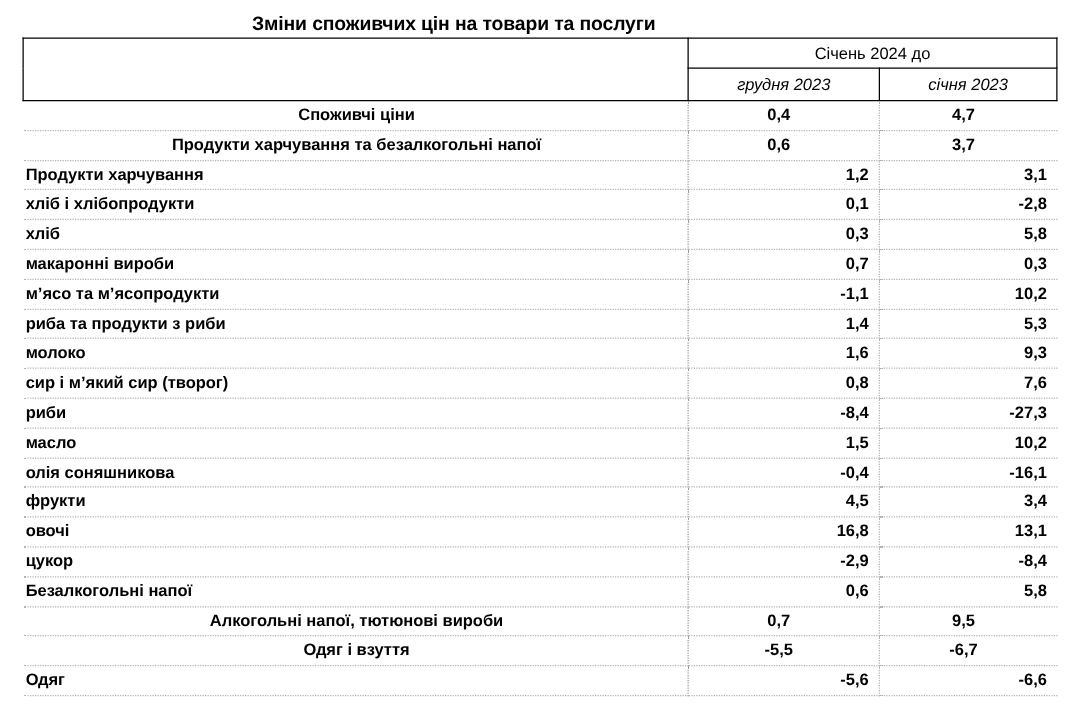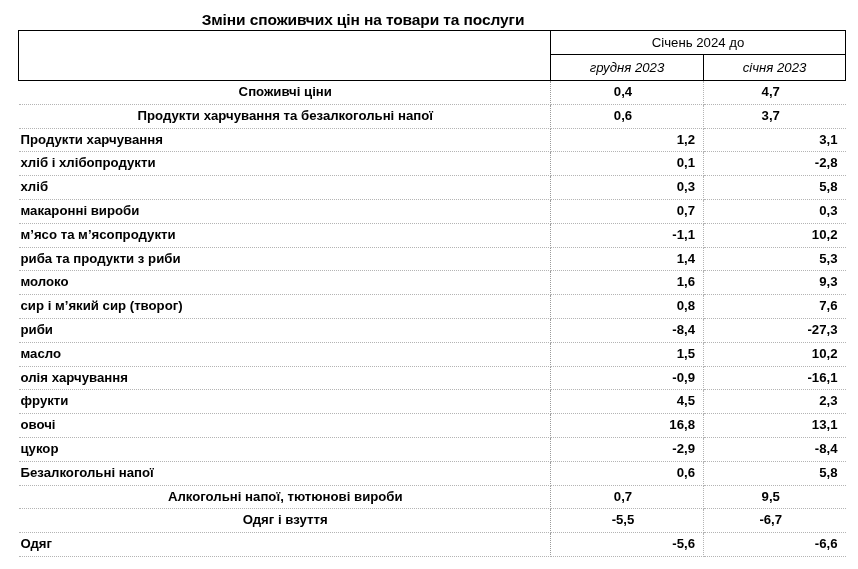--- a/index.html
+++ b/index.html
@@ -188,28 +188,28 @@
             <td class="label lv3">риби</td>
             <td class="val v1">-8,4</td>
             <td class="val v2">-27,3</td>
           </tr>
           <tr>
             <td class="label lv3">масло</td>
             <td class="val v1">1,5</td>
             <td class="val v2">10,2</td>
           </tr>
           <tr>
-            <td class="label lv3">олія харчування</td>
-            <td class="val v1">-0,9</td>
+            <td class="label lv3">олія соняшникова</td>
+            <td class="val v1">-0,4</td>
             <td class="val v2">-16,1</td>
           </tr>
           <tr>
             <td class="label lv3">фрукти</td>
             <td class="val v1">4,5</td>
-            <td class="val v2">2,3</td>
+            <td class="val v2">3,4</td>
           </tr>
           <tr>
             <td class="label lv3">овочі</td>
             <td class="val v1">16,8</td>
             <td class="val v2">13,1</td>
           </tr>
           <tr>
             <td class="label lv3">цукор</td>
             <td class="val v1">-2,9</td>
             <td class="val v2">-8,4</td>

